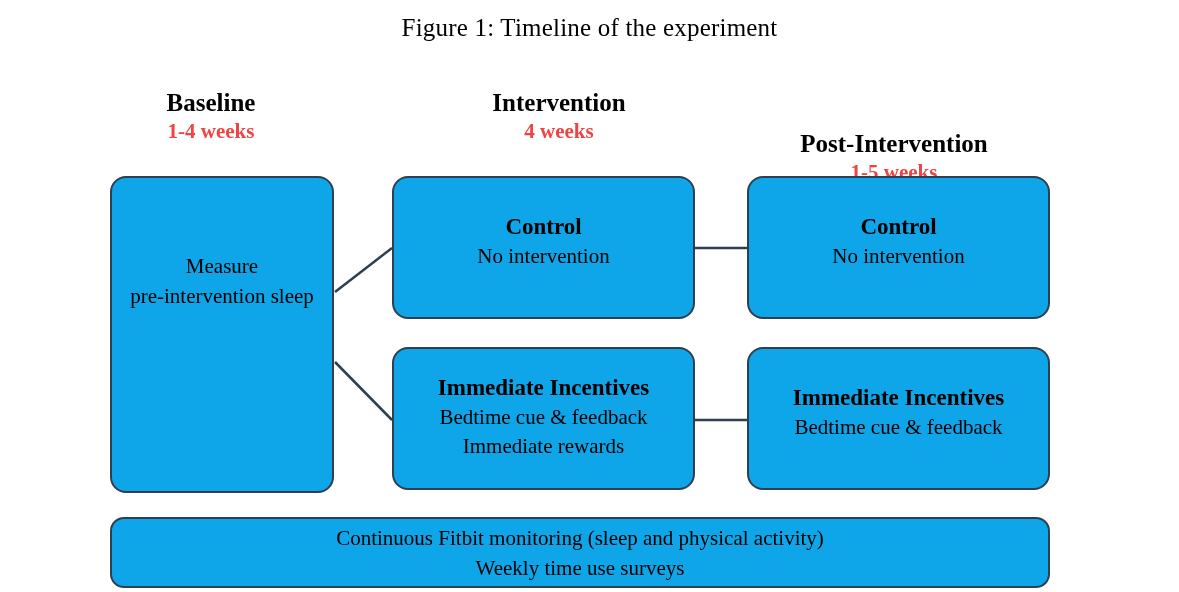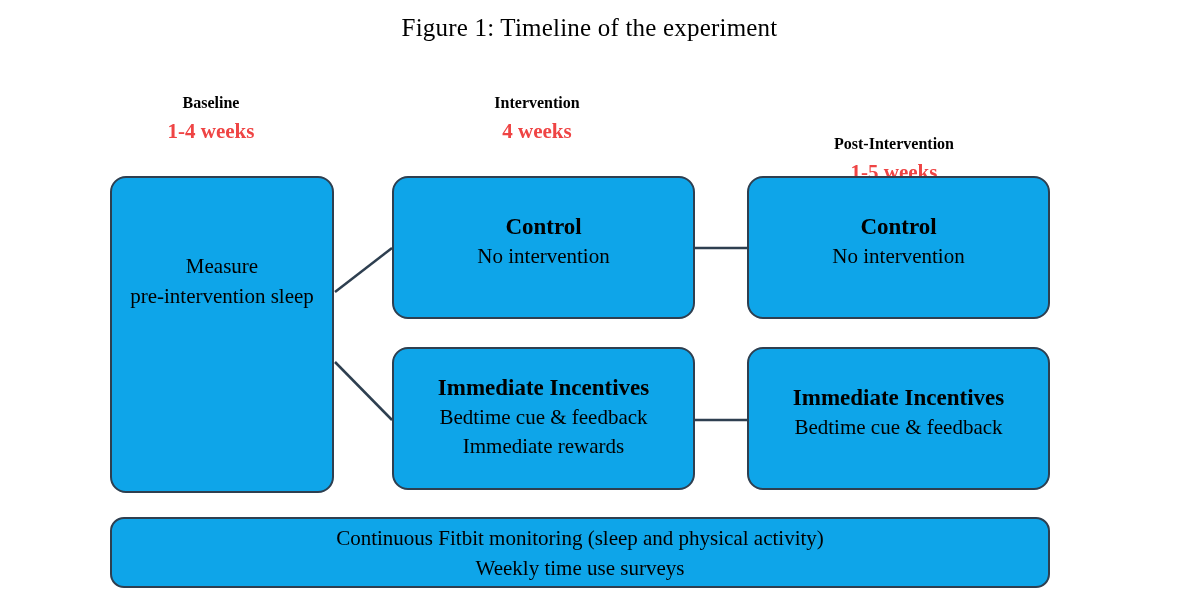--- a/index.html
+++ b/index.html
@@ -34,34 +34,34 @@
   }
 
   
   .col-head {
     position: absolute;
     text-align: center;
     white-space: nowrap;
   }
   .col-head .title {
     font-weight: bold;
-    font-size: 16px;
+    font-size: 25px;
     line-height: 30px;
     color: #000;
     display: block;
   }
   .col-head .sub {
     font-weight: bold;
     font-size: 21px;
     line-height: 27px;
     color: #ef4444;
     display: block;
   }
   #head-baseline      { left: 92px;  top: 88px; width: 238px; }
-  #head-intervention  { left: 418px; top: 88px; width: 238px; }
+  #head-intervention  { left: 440px; top: 88px; width: 238px; }
   #head-post          { left: 775px; top: 88px; width: 238px; margin-top: 41px; }
 
   
   #connectors {
     position: absolute;
     left: 0;
     top: 0;
     width: 1179px;
     height: 592px;
     pointer-events: none;

